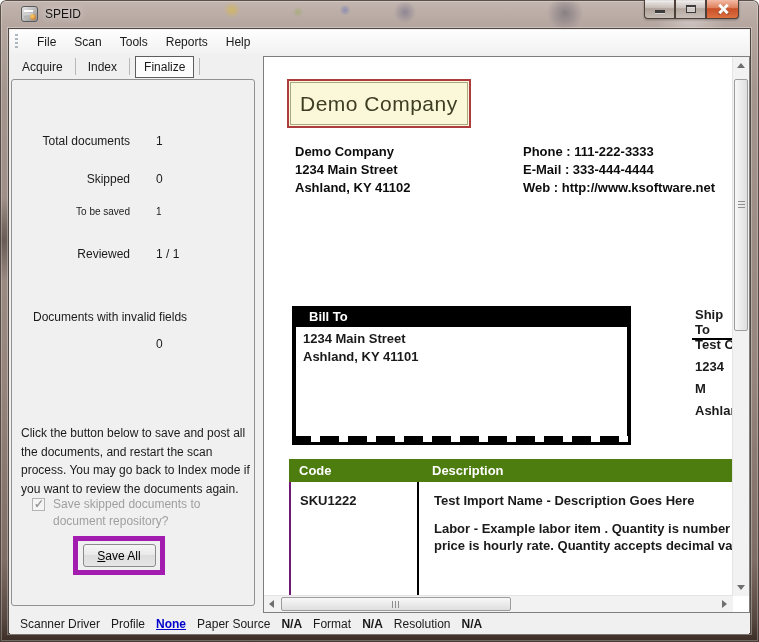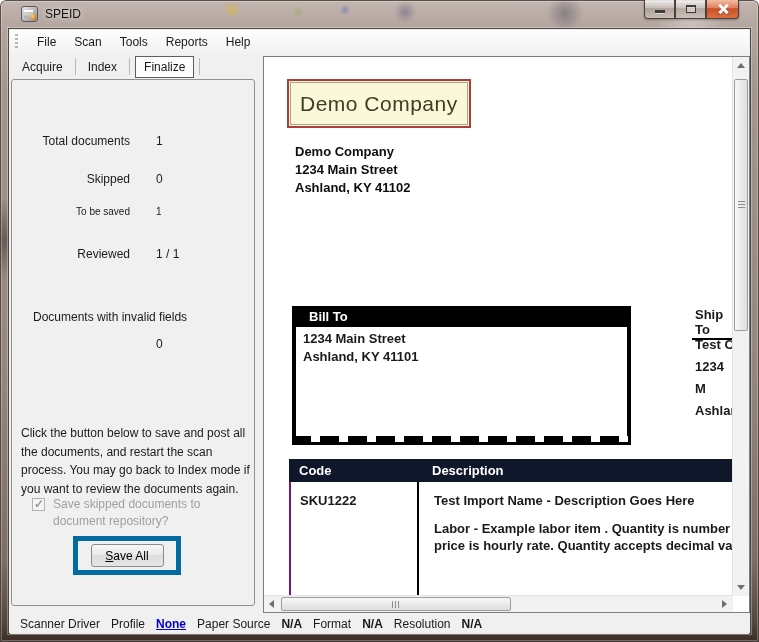--- a/index.html
+++ b/index.html
@@ -62,22 +62,22 @@
   .stat-label { position:absolute; left:0; width:118px; text-align:right; }
   .stat-value { position:absolute; left:144px; }
   .stat-bold { font-weight:normal; font-size:10px; }
   .invalid-label { position:absolute; left:21px; top:230px; }
   .invalid-value { position:absolute; left:144px; top:257px; }
   .instructions { position:absolute; left:9px; top:344px; width:230px; line-height:1.55; }
   .chk-row { position:absolute; left:20px; top:416px; width:205px; color:#9f9f9f; }
   .chk-box { position:absolute; left:0; top:2px; width:13px; height:13px; background:#f5f5f5; border:1px solid #b3b3b3; }
   .chk-box::after { content:"✓"; position:absolute; left:1px; top:-2px; font-size:12px; font-weight:bold; color:#9a9a9a; }
   .chk-label { display:block; margin-left:21px; line-height:1.4; }
-  .save-highlight { position:absolute; left:61px; top:456px; width:108px; height:39px;
-    border:5px solid #0369a1; display:flex; align-items:center; justify-content:center; }
+  .save-highlight { position:absolute; left:61px; top:456px; width:92px; height:39px;
+    border:5px solid #a21caf; display:flex; align-items:center; justify-content:center; }
   .save-btn { width:73px; height:23px; border:1px solid #8b8b8b; border-radius:3px;
     background:linear-gradient(#f6f6f6,#eaeaea 45%,#dddddd 50%,#e6e6e6); font-size:12px; color:#000;
     display:flex; align-items:center; justify-content:center; cursor:pointer; }
   .mnemonic { text-decoration:underline; }
 
   
   .preview { position:absolute; left:254px; top:27px; width:487px; height:557px;
     border:1px solid #7e7e7e; background:#fff; }
   .doc { position:absolute; left:0; top:0; width:469px; height:539px; overflow:hidden; background:#fff; }
 
@@ -94,21 +94,21 @@
   .billto-body { height:109px; border-left:4px solid #000; border-right:4px solid #000; background:#fff;
     padding:3px 7px; font-weight:bold; font-size:13px; line-height:18px; }
   .billto-bottom { height:9px;
     background:repeating-linear-gradient(90deg,#000 0 19px,#fff 19px 28px) top left / 100% 6px no-repeat, #000; }
 
   .shipto-header { position:absolute; left:428px; top:250px; font-weight:bold; font-size:13px;
     border-bottom:2px solid #000; padding:0 6px 1px 3px; }
   .shipto-lines { position:absolute; left:431px; top:277px; font-weight:bold; font-size:13px; line-height:22px; }
 
   .items-table { position:absolute; left:25px; top:402px; width:446px; }
-  .table-header { height:23px; background:#0f172a; color:#fff; font-weight:bold; font-size:13px; line-height:23px; position:relative; }
+  .table-header { height:23px; background:#4d7c0f; color:#fff; font-weight:bold; font-size:13px; line-height:23px; position:relative; }
   .th-code { position:absolute; left:10px; }
   .th-desc { position:absolute; left:143px; }
   .table-body { position:relative; height:114px; border-left:2px solid #701a75; background:#fff; }
   .col-divider { position:absolute; left:126px; top:0; bottom:0; width:2px; background:#000; }
   .cell-code { position:absolute; left:9px; top:11px; font-weight:bold; font-size:13px; }
   .cell-name { position:absolute; left:143px; top:11px; font-weight:bold; font-size:13px; white-space:nowrap; }
   .cell-detail { position:absolute; left:143px; top:38px; font-weight:bold; font-size:13px; line-height:17px; white-space:nowrap; }
 
   
   .vscroll { position:absolute; right:0; top:0; width:17px; height:539px; background:#f3f2f2; border-left:1px solid #e5e3e3; }
@@ -207,20 +207,25 @@
 
         <div class="logo-box">
           <div class="logo-inner">Demo Company</div>
         </div>
 
         <div class="addr company">
           <div>Demo Company</div>
           <div>1234 Main Street</div>
           <div>Ashland, KY 41102</div>
         </div>
+        <div class="addr contact">
+          <div>Phone : 111-222-3333</div>
+          <div>E-Mail : 333-444-4444</div>
+          <div>Web : http://www.ksoftware.net</div>
+        </div>
 
         <div class="billto">
           <div class="billto-header">Bill To</div>
           <div class="billto-body">
             <div>1234 Main Street</div>
             <div>Ashland, KY 41101</div>
           </div>
           <div class="billto-bottom"></div>
         </div>
 

